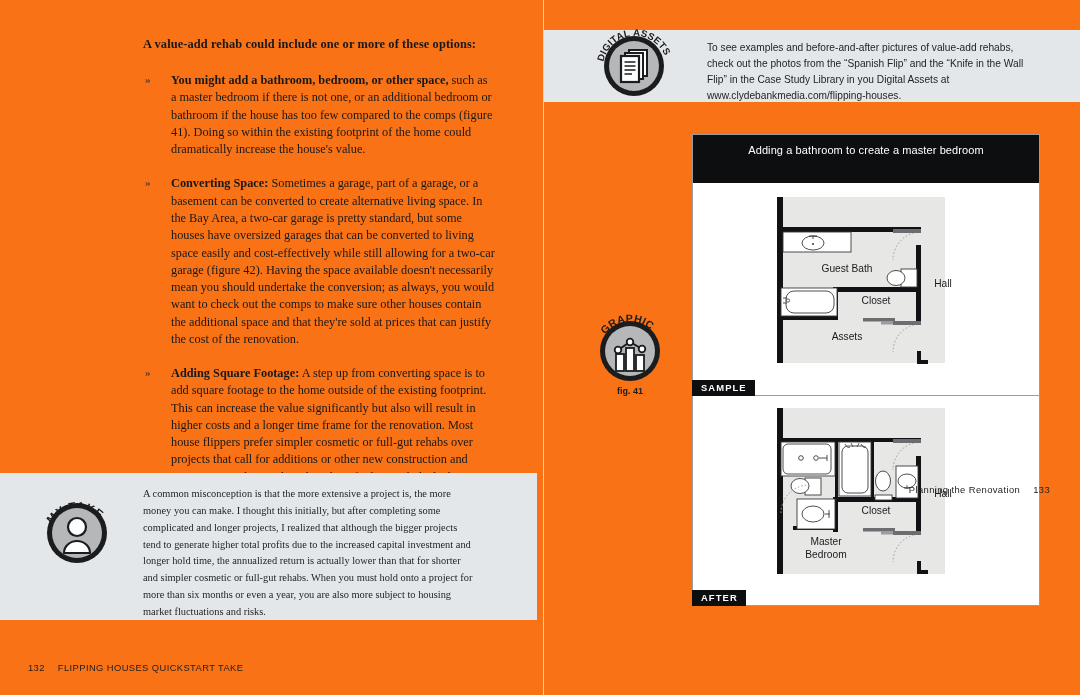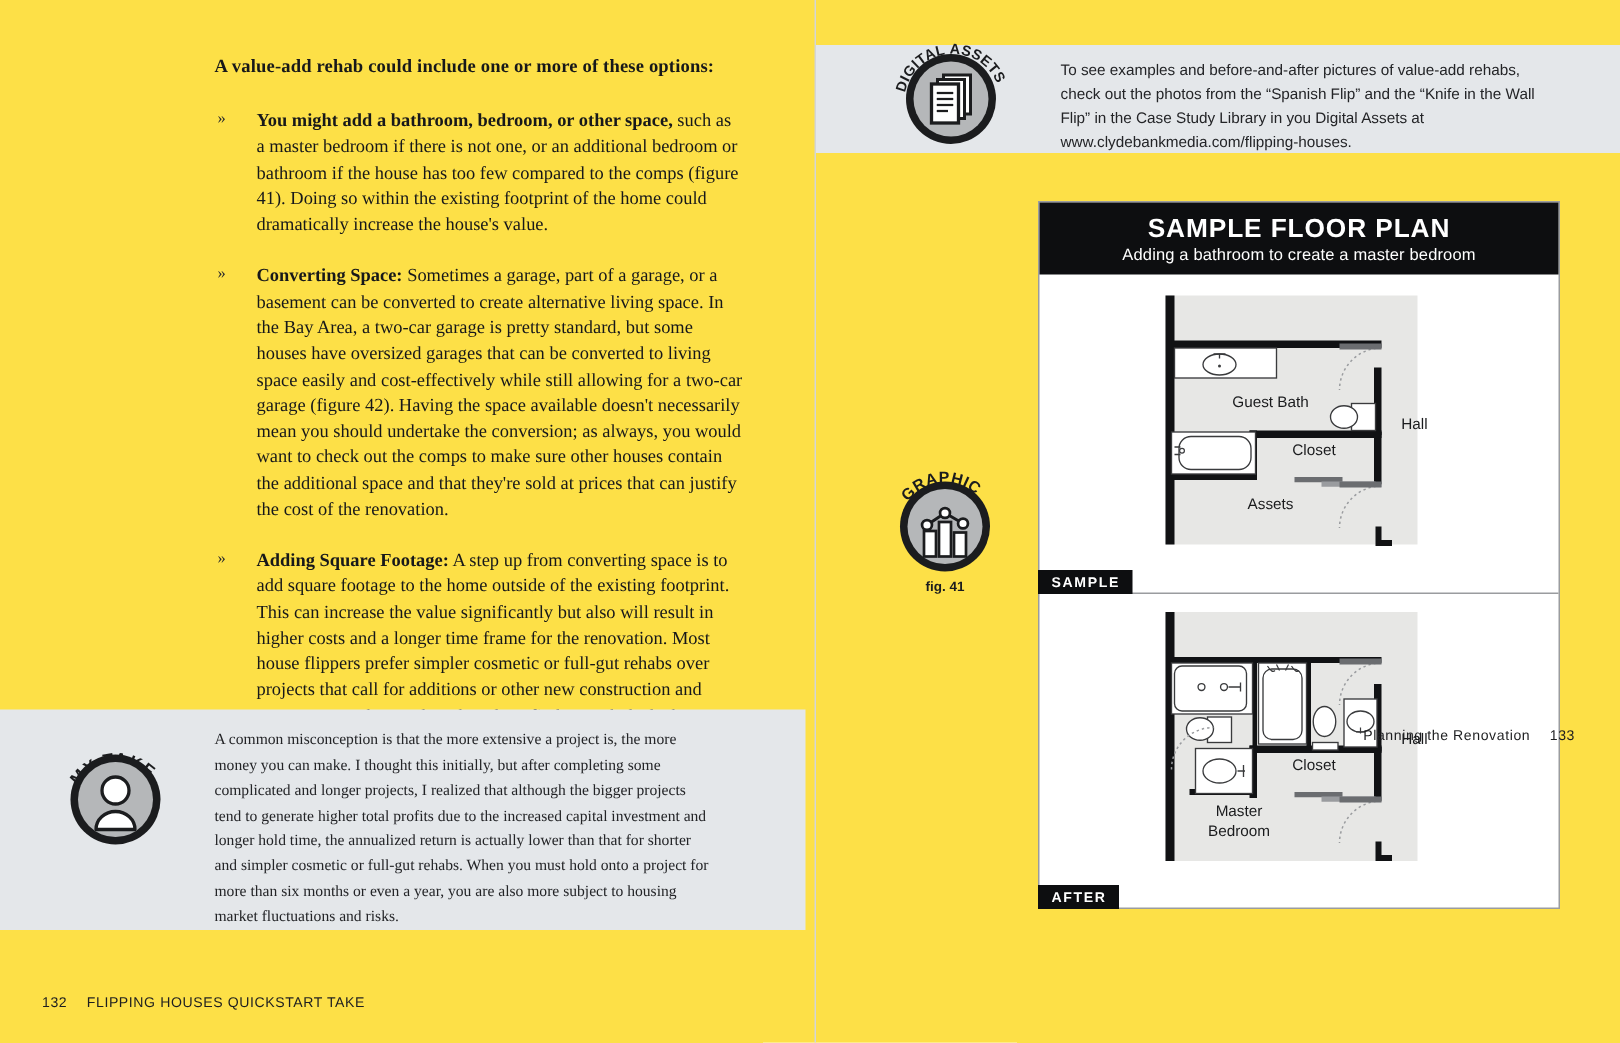--- a/index.html
+++ b/index.html
@@ -12,21 +12,21 @@
     height: 695px;
     position: relative;
     overflow: hidden;
     font-family: "Liberation Sans", sans-serif;
     -webkit-font-smoothing: antialiased;
   }
 
   .spread {
     position: absolute;
     inset: 0;
-    background: #fde047;
+    background: #f97316;
     padding-left: 36px;
   }
 
   
   .spine {
     position: absolute;
     left: 543px;
     top: 0;
     width: 1px;
     height: 695px;
@@ -353,21 +353,20 @@
         <circle cx="18" cy="29" r="3.3" fill="#ffffff" stroke="#1b1c1e" stroke-width="1.8"></circle>
         <circle cx="30" cy="21" r="3.3" fill="#ffffff" stroke="#1b1c1e" stroke-width="1.8"></circle>
         <circle cx="42" cy="28" r="3.3" fill="#ffffff" stroke="#1b1c1e" stroke-width="1.8"></circle>
       </svg>
     </div>
     <div class="fig-caption graphic-fig">fig. 41</div>
 
     <div class="figure-box">
 
       <div class="figure-head">
-        <div class="figure-title">SAMPLE FLOOR PLAN</div>
         <div class="figure-sub">Adding a bathroom to create a master bedroom</div>
       </div>
 
       <div class="plan-panel plan-before">
         <div class="stage">
           <svg class="plan-svg" width="346" height="212" viewBox="0 0 346 212">
 
             <rect x="84" y="14" width="168" height="166" fill="#e7e7e5"></rect>
 
             <rect x="84" y="14" width="6" height="166" fill="#111214"></rect>

